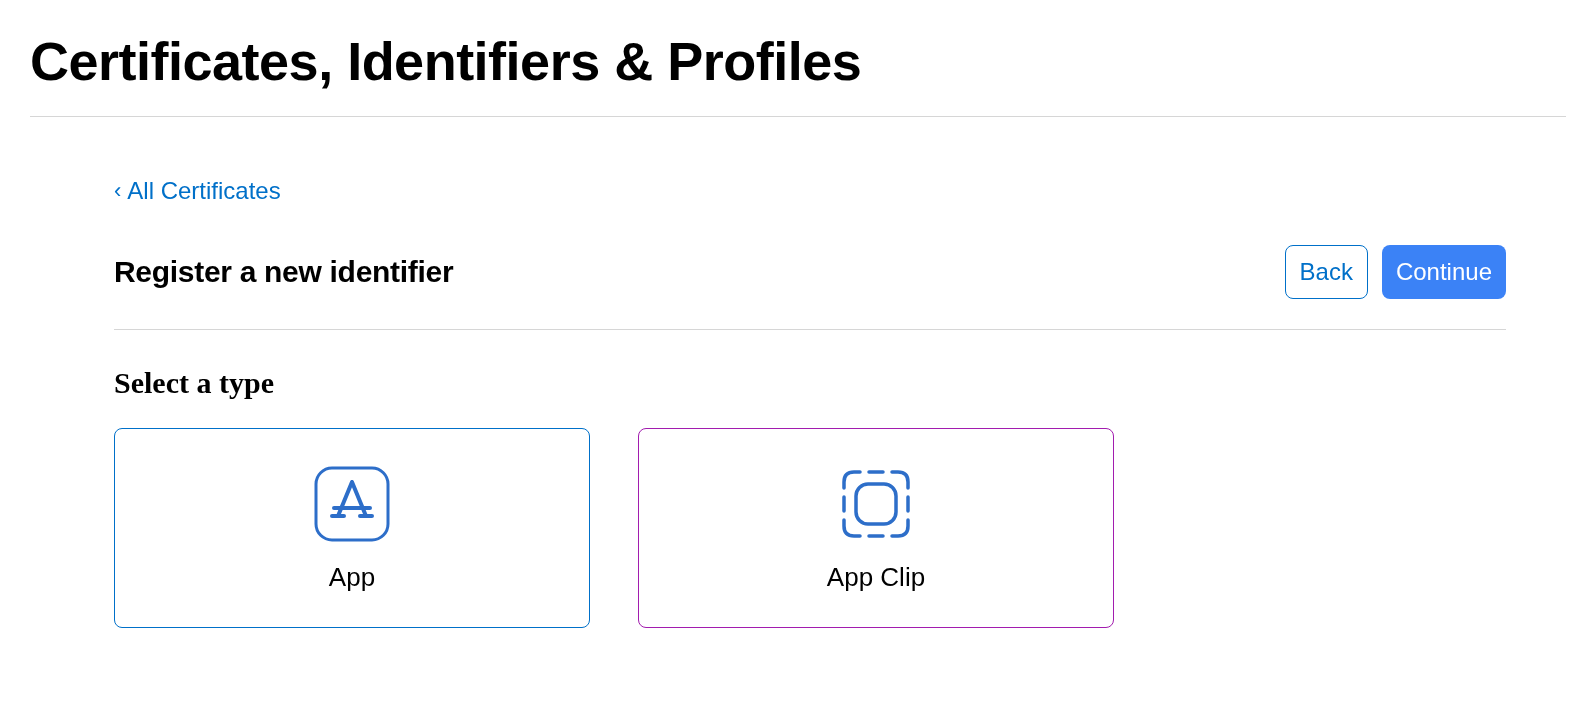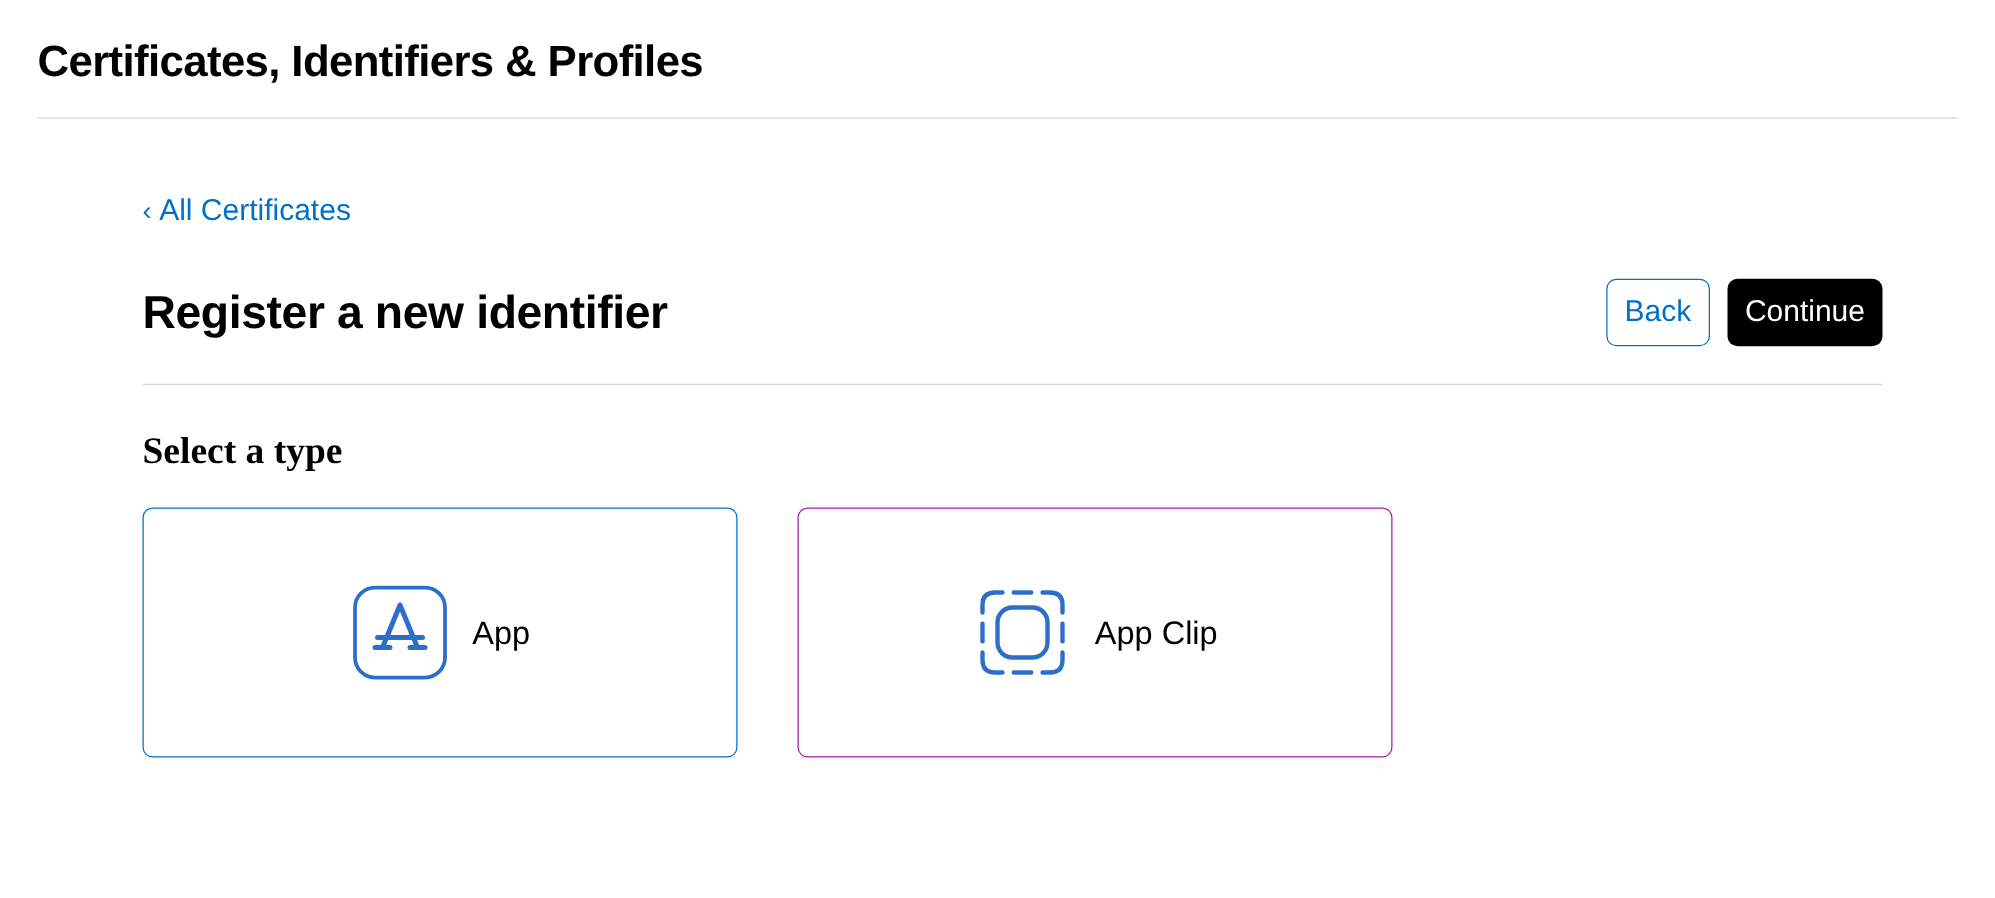--- a/index.html
+++ b/index.html
@@ -10,21 +10,21 @@
     body {
       font-family: -apple-system, BlinkMacSystemFont, "SF Pro Display", "Helvetica Neue", Helvetica, Arial, sans-serif;
       background: #ffffff;
       color: #1d1d1f;
       width: 1596px;
     }
     .page {
       padding: 30px 30px 30px 30px;
     }
     .page-title {
-      font-size: 35px;
+      font-size: 54px;
       font-weight: 700;
       letter-spacing: -0.5px;
       color: #000000;
       padding-bottom: 24px;
       border-bottom: 1px solid #d6d6d6;
       margin-bottom: 60px;
     }
     .content {
       padding-left: 84px;
       padding-right: 60px;
@@ -46,21 +46,21 @@
     }
     .section-header {
       display: flex;
       justify-content: space-between;
       align-items: center;
       padding-bottom: 30px;
       border-bottom: 1px solid #d6d6d6;
       margin-bottom: 36px;
     }
     .section-title {
-      font-size: 37px;
+      font-size: 30px;
       font-weight: 700;
       letter-spacing: -0.3px;
       color: #000000;
     }
     .button-group {
       display: flex;
       gap: 14px;
     }
     .btn {
       font-size: 24px;
@@ -70,40 +70,40 @@
       cursor: pointer;
       border: none;
       font-family: inherit;
     }
     .btn-secondary {
       background: #ffffff;
       color: #0070c9;
       border: 1.5px solid #0070c9;
     }
     .btn-primary {
-      background: #000000;
+      background: #3b82f6;
       color: #ffffff;
     }
     .subsection-title {
       font-size: 30px;
       font-weight: 700;
       color: #000000;
       margin-bottom: 28px;
       font-family: Liberation Serif, serif;
     }
     .type-cards {
       display: flex;
       gap: 48px;
     }
     .type-card {
       width: 476px;
       height: 200px;
       border-radius: 8px;
       display: flex;
-      flex-direction: row;
+      flex-direction: column;
       align-items: center;
       justify-content: center;
       gap: 18px;
       cursor: pointer;
       background: #ffffff;
     }
     .type-card.selected {
       border: 1.5px solid #0070c9;
     }
     .type-card.unselected {

